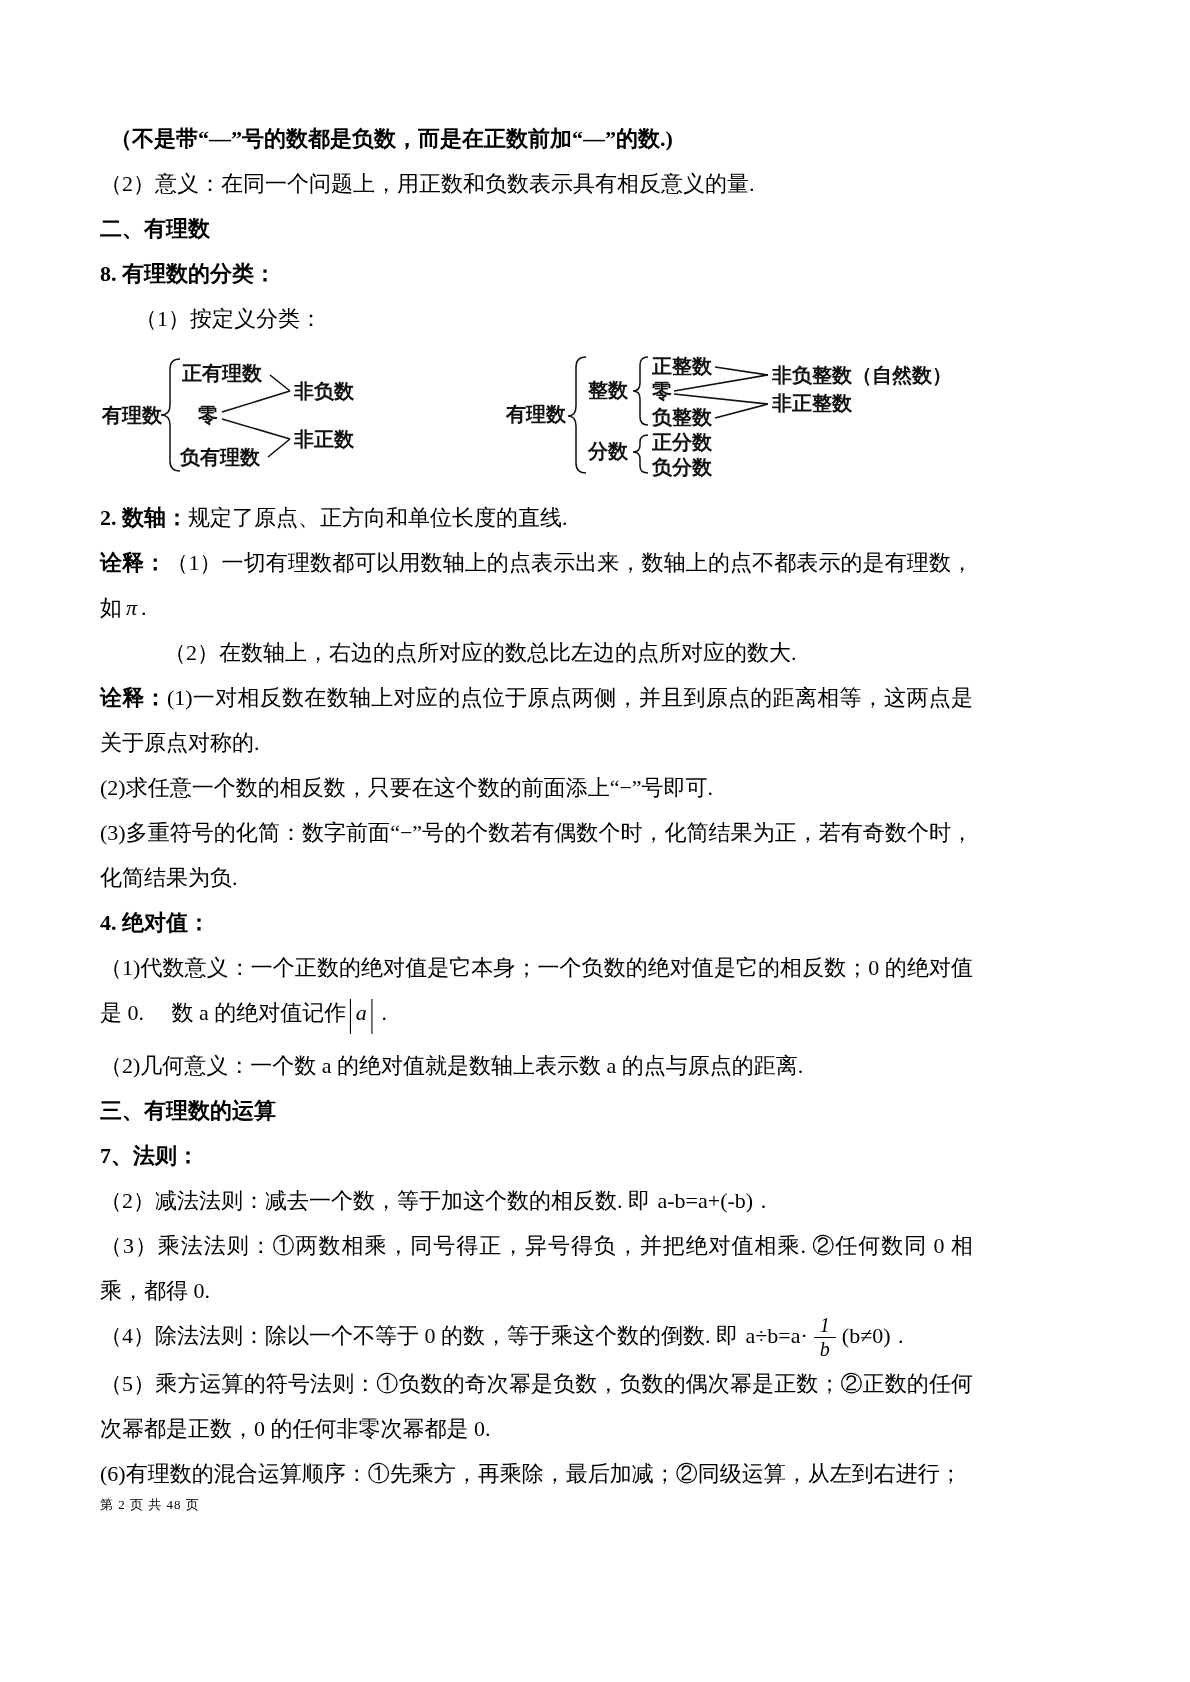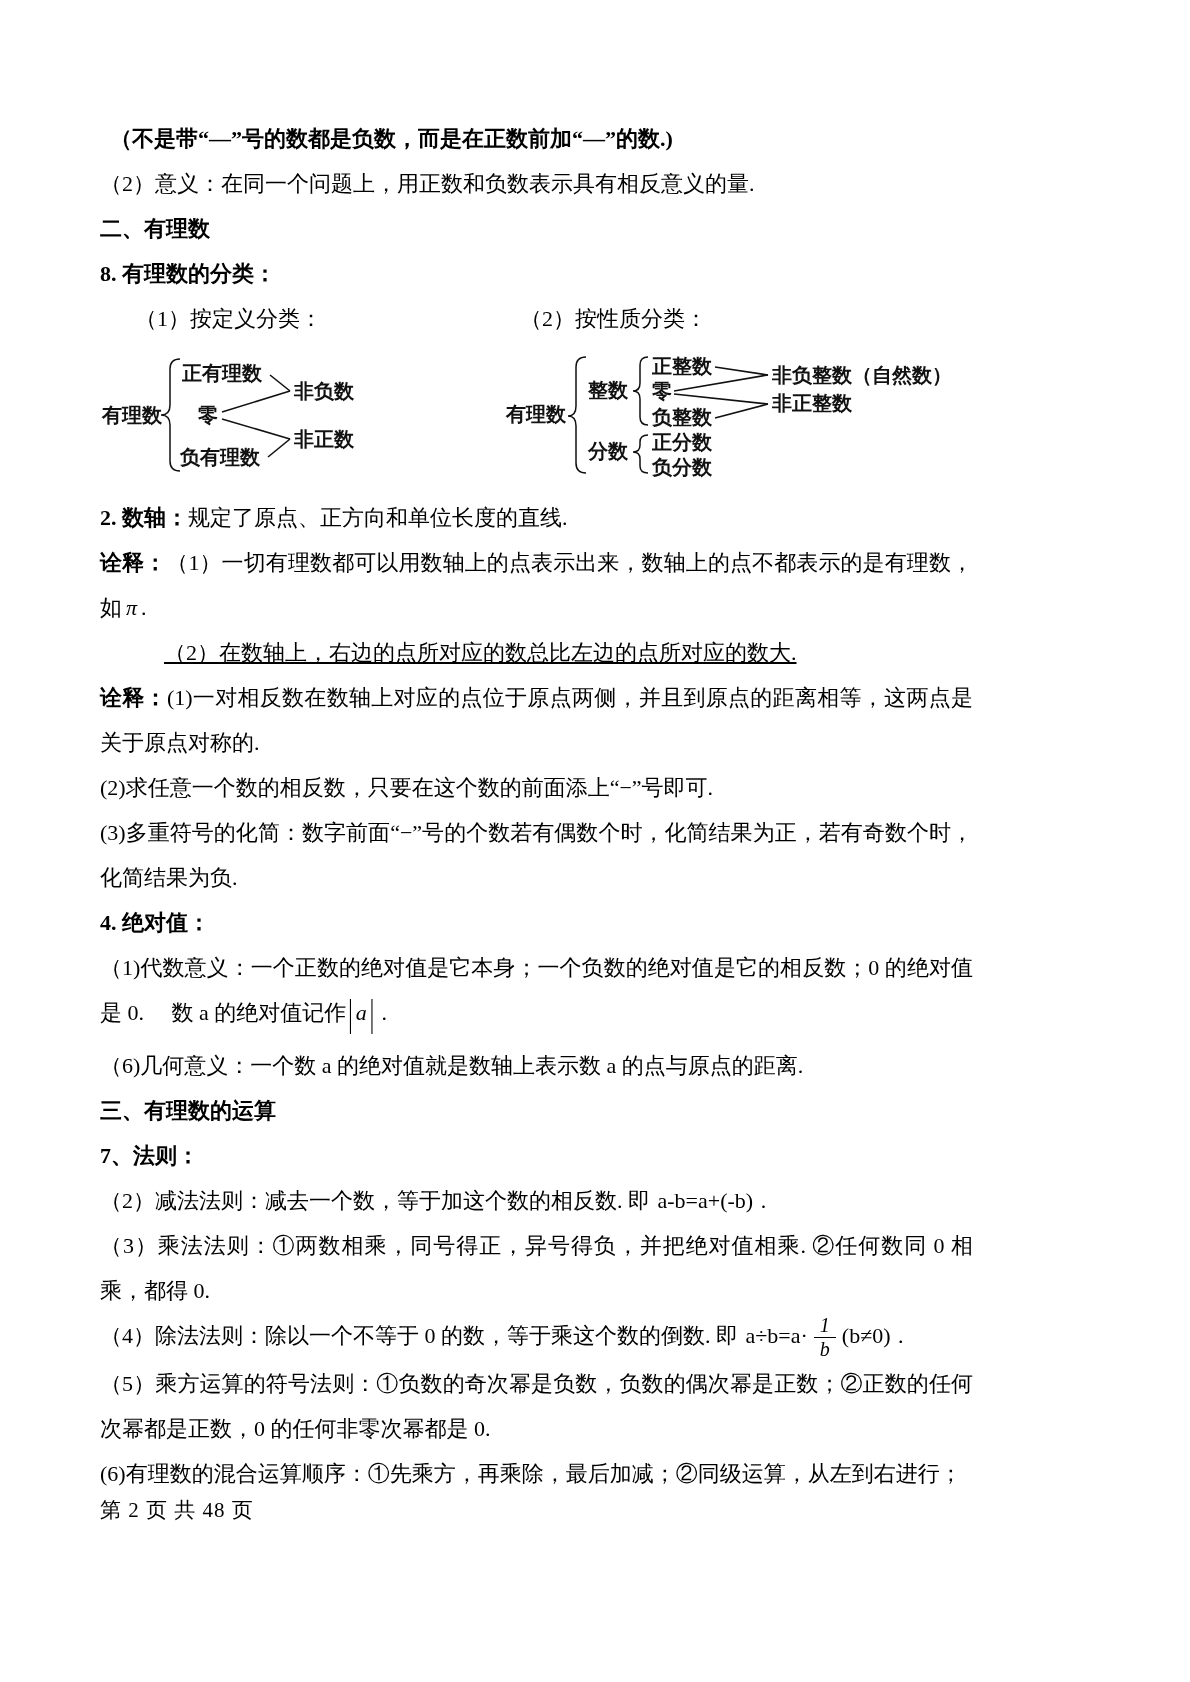--- a/index.html
+++ b/index.html
@@ -6,55 +6,54 @@
   html,body { background:#ffffff; }
   body {
     width:1190px; height:1682px; position:relative; overflow:hidden;
     font-family:"Liberation Serif","DejaVu Serif",serif;
     color:#000;
   }
   .page { position:absolute; left:0; top:0; width:1073px; height:1682px; padding:116px 100px 0 100px; }
   p.line { font-size:22px; line-height:45px; text-align:justify; }
   .b { font-weight:bold; }
   .indent8 { padding-left:10px; }
-  .indent64 { padding-left:64px;text-decoration:underline; }
+  .indent64 { padding-left:64px; }
   .mt8 { margin-top:8px; }
   .pi { font-style:italic; padding:0 4px; font-family:"Liberation Serif",serif; }
   .math { font-family:"Liberation Serif",serif; padding:0 2px; }
   .classify-labels { position:relative; }
   .classify-labels .lbl-def { padding-left:35px; }
   .classify-labels .lbl-prop { position:absolute; left:420px; top:0; }
   .diagram-row { margin:8px 0 4px 0; height:142px; position:relative; }
   .dg text { font-size:20px; font-weight:bold; fill:#111; font-family:"Liberation Serif","DejaVu Serif",serif; }
   .dg line { stroke:#111; stroke-width:1.6; }
   .dg .brace { fill:none; stroke:#111; stroke-width:1.5; }
   .absval { display:inline-block; padding:0 2px; }
   .absval .vbar { display:inline-block; transform:scaleY(1.75); font-weight:400; }
   .absval .ita { font-style:italic; padding:0 3px; }
   .frac { display:inline-flex; flex-direction:column; align-items:center; vertical-align:middle;
           line-height:1.15; font-size:20px; font-style:italic; margin:0 4px; font-family:"Liberation Serif",serif; }
   .frac .num { padding:0 6px; border-bottom:1.6px solid #000; }
-  .footer { position:absolute; left:100px; top:1496px; font-size:21px; letter-spacing:1px; }
+  .footer { position:absolute; left:100px; top:1496px; font-size:13px; letter-spacing:1px; }
 </style>
 </head>
 <body>
 
 <div class="page">
 
   <p class="line b indent8">（不是带“—”号的数都是负数，而是在正数前加“—”的数.)</p>
 
   <p class="line">（2）意义：在同一个问题上，用正数和负数表示具有相反意义的量.</p>
 
   <p class="line b">二、有理数</p>
 
   <p class="line b">8. 有理数的分类：</p>
 
   <p class="line classify-labels">
     <span class="lbl-def">（1）按定义分类：</span>
-    <span class="lbl-prop">（2）按性质分类：</span>
   </p>
 
   <div class="diagram-row">
     <svg width="990" height="142" viewBox="0 0 990 142">
       <g class="dg">
 
         <text x="2" y="73">有理数</text>
         <path class="brace" d="M80 10 Q70 10 70 20 L70 56 Q70 66 61 66 Q70 66 70 76 L70 112 Q70 122 80 122"></path>
         <text x="82" y="31">正有理数</text>
         <text x="98" y="73">零</text>
@@ -105,21 +104,21 @@
   <p class="line">(2)求任意一个数的相反数，只要在这个数的前面添上“−”号即可.</p>
 
   <p class="line">(3)多重符号的化简：数字前面“−”号的个数若有偶数个时，化简结果为正，若有奇数个时，化简结果为负.</p>
 
   <p class="line b">4. 绝对值：</p>
 
   <p class="line">
     <span>（1)代数意义：一个正数的绝对值是它本身；一个负数的绝对值是它的相反数；0 的绝对值是 0.　 数 a 的绝对值记作</span><span class="absval"><span class="vbar">|</span><span class="ita">a</span><span class="vbar">|</span></span><span> .</span>
   </p>
 
-  <p class="line mt8">（6)几何意义：一个数 a 的绝对值就是数轴上表示数 a 的点与原点的距离.</p>
+  <p class="line mt8">（2)几何意义：一个数 a 的绝对值就是数轴上表示数 a 的点与原点的距离.</p>
 
   <p class="line b">三、有理数的运算</p>
 
   <p class="line b">7、法则：</p>
 
 
   <p class="line">
     <span>（2）减法法则：减去一个数，等于加这个数的相反数. 即 </span><span class="math">a-b=a+(-b)</span><span> .</span>
   </p>
 

